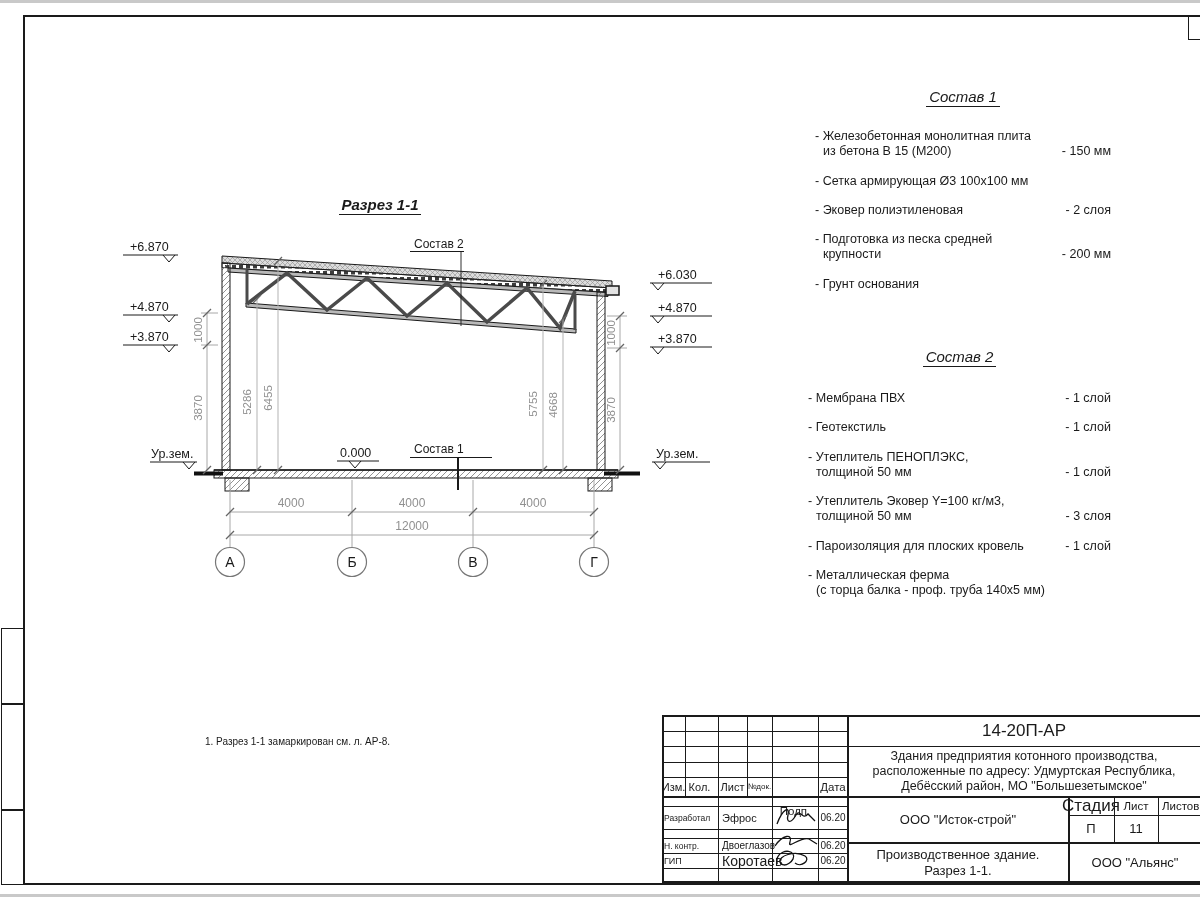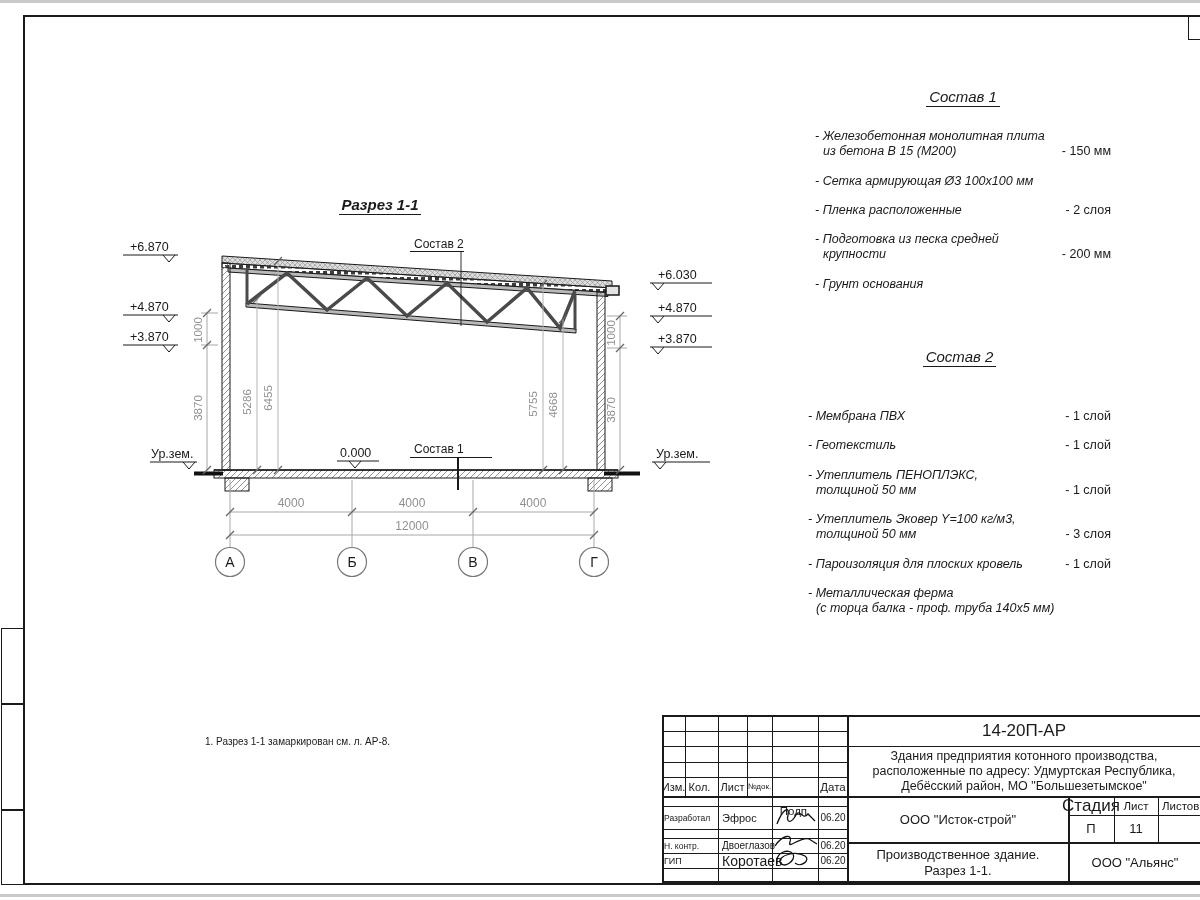--- a/index.html
+++ b/index.html
@@ -11,21 +11,21 @@
   .edge{background:#c9c9c9;}
   .frame{border:2px solid #1a1a1a;}
   .box{border:1.5px solid #1a1a1a;}
   
   .dwg-title{font-style:italic;font-size:15px;font-weight:bold;text-align:center;}
   .dwg-title span{border-bottom:1.2px solid #1a1a1a;padding:0 2px 1px 2px;}
   .list-title{font-style:italic;font-size:15px;text-align:center;}
   .list-title span{border-bottom:1.2px solid #1a1a1a;padding:0 3px 1px 3px;}
   .mlist{display:flex;flex-direction:column;gap:14px;font-size:12.5px;line-height:1.22;}
   .mrow{display:flex;align-items:flex-end;}
-  .mname{flex:1;font-style:italic;}
+  .mname{flex:1;}
   .mname .l2{padding-left:8px;}
   .mval{white-space:nowrap;padding-left:6px;}
   
   .vl,.hl{position:absolute;background:#1a1a1a;}
   .tb-txt{position:absolute;display:flex;align-items:center;justify-content:center;text-align:center;}
   .note{font-size:10px;}
 </style>
 </head>
 <body>
 
@@ -244,40 +244,40 @@
           <div>- Железобетонная  монолитная плита</div>
           <div class="l2">из бетона В 15 (М200)</div>
         </div>
       <div class="mval">- 150 мм</div>
     </div>
     <div class="mrow">
       <div class="mname">- Сетка армирующая Ø3 100х100 мм</div>
       <div class="mval"></div>
     </div>
     <div class="mrow">
-      <div class="mname">- Пленка расположенные</div>
+      <div class="mname">- Эковер полиэтиленовая</div>
       <div class="mval">-  2 слоя</div>
     </div>
     <div class="mrow">
       <div class="mname">
           <div>- Подготовка из песка средней</div>
           <div class="l2">крупности</div>
         </div>
       <div class="mval">- 200 мм</div>
     </div>
     <div class="mrow">
       <div class="mname">- Грунт основания</div>
       <div class="mval"></div>
     </div>
   </div>
 </div>
 
 <div class="abs" style="left:808px;top:348px;width:303px;">
   <div class="list-title"><span>Состав 2</span></div>
-  <div class="mlist" style="margin-top:44px;">
+  <div class="mlist" style="margin-top:26px;">
     <div class="mrow">
       <div class="mname">- Мембрана ПВХ</div>
       <div class="mval">- 1 слой</div>
     </div>
     <div class="mrow">
       <div class="mname">- Геотекстиль</div>
       <div class="mval">- 1 слой</div>
     </div>
     <div class="mrow">
       <div class="mname">

